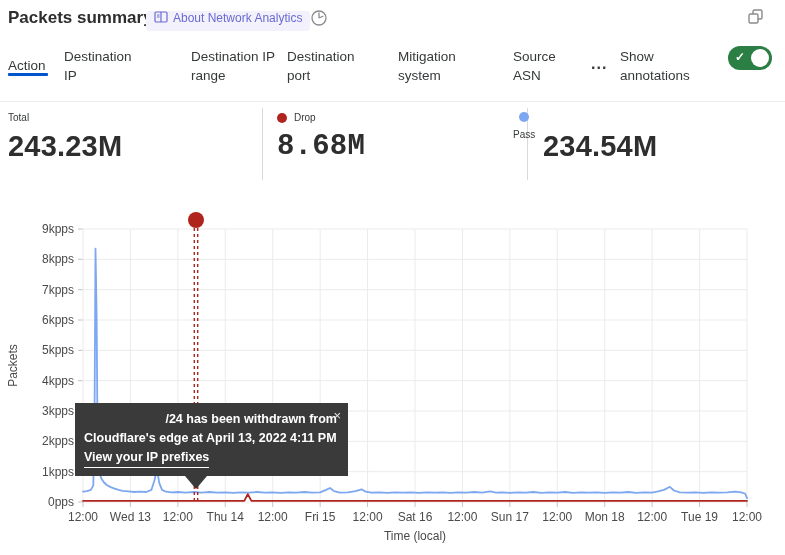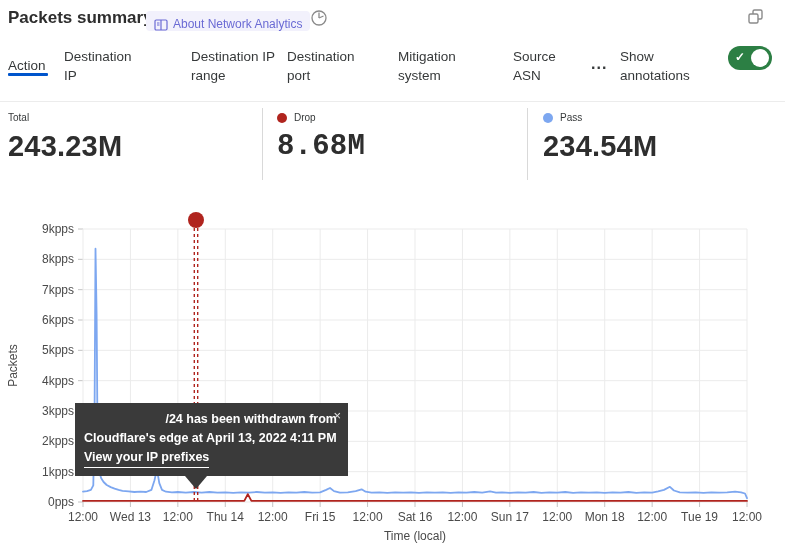--- a/index.html
+++ b/index.html
@@ -2,21 +2,21 @@
 <html><head>
 <meta charset="utf-8">
 <style>
   * { box-sizing: border-box; margin: 0; padding: 0; }
   html,body { width:785px; height:555px; background:#fff; overflow:hidden;
     font-family:"Liberation Sans", sans-serif; color:#36393a; }
   .abs { position:absolute; }
 
   
   .title { left:8px; top:8px; font-size:17px; font-weight:700; color:#2e2e2e; }
-  .badge { left:146px; top:11px; height:20px; display:flex; align-items:flex-end; gap:5px;
+  .badge { left:146px; top:11px; height:20px; display:flex; align-items:flex-start; gap:5px;
     background:#f2f1fc; color:#6a6ad4; font-size:12px; padding:0 8px; border-radius:4px; cursor:pointer; }
   .clock-btn { left:310px; top:9px; width:18px; height:18px; cursor:pointer; }
   .popout-btn { left:747px; top:8px; width:18px; height:18px; cursor:pointer; }
 
   
   .tab { top:47px; font-size:13.5px; line-height:19px; color:#36393a; cursor:pointer; }
   .tab-action { left:8px; top:56px; }
   .tab-underline { left:8px; top:73px; width:40px; height:3px; background:#0055cc; border-radius:1px; }
   .more-dots { left:591px; top:55px; font-size:16px; font-weight:700; letter-spacing:1px; cursor:pointer; color:#36393a;}
   .toggle { left:728px; top:46px; width:44px; height:24px; border-radius:12px; cursor:pointer; }
@@ -97,21 +97,21 @@
 <div class="abs vdiv" style="left:262px;"></div>
 
 <div class="abs stat-label-row" style="left:277px;">
   <span class="dot" style="background: rgb(176, 36, 30);"></span>
   <span>Drop</span>
 </div>
 <div class="abs stat-value" style="left:277px;font-family:Liberation Mono, monospace;">8.68M</div>
 
 <div class="abs vdiv" style="left:527px;"></div>
 
-<div class="abs stat-label-row" style="left:543px;">
+<div class="abs stat-label-row" style="left:513px;flex-direction:column;">
   <span class="dot" style="background: rgb(125, 167, 240);"></span>
   <span>Pass</span>
 </div>
 <div class="abs stat-value" style="left:543px;">234.54M</div>
 
 <div>
   <svg id="chart-svg">
       <line x1="83" y1="229" x2="747" y2="229" stroke="#ebebeb" stroke-width="1"></line>
       <line x1="78" y1="229" x2="83" y2="229" stroke="#c4c4c4"></line>
       <text x="74" y="233" text-anchor="end" class="tick">9kpps</text>

